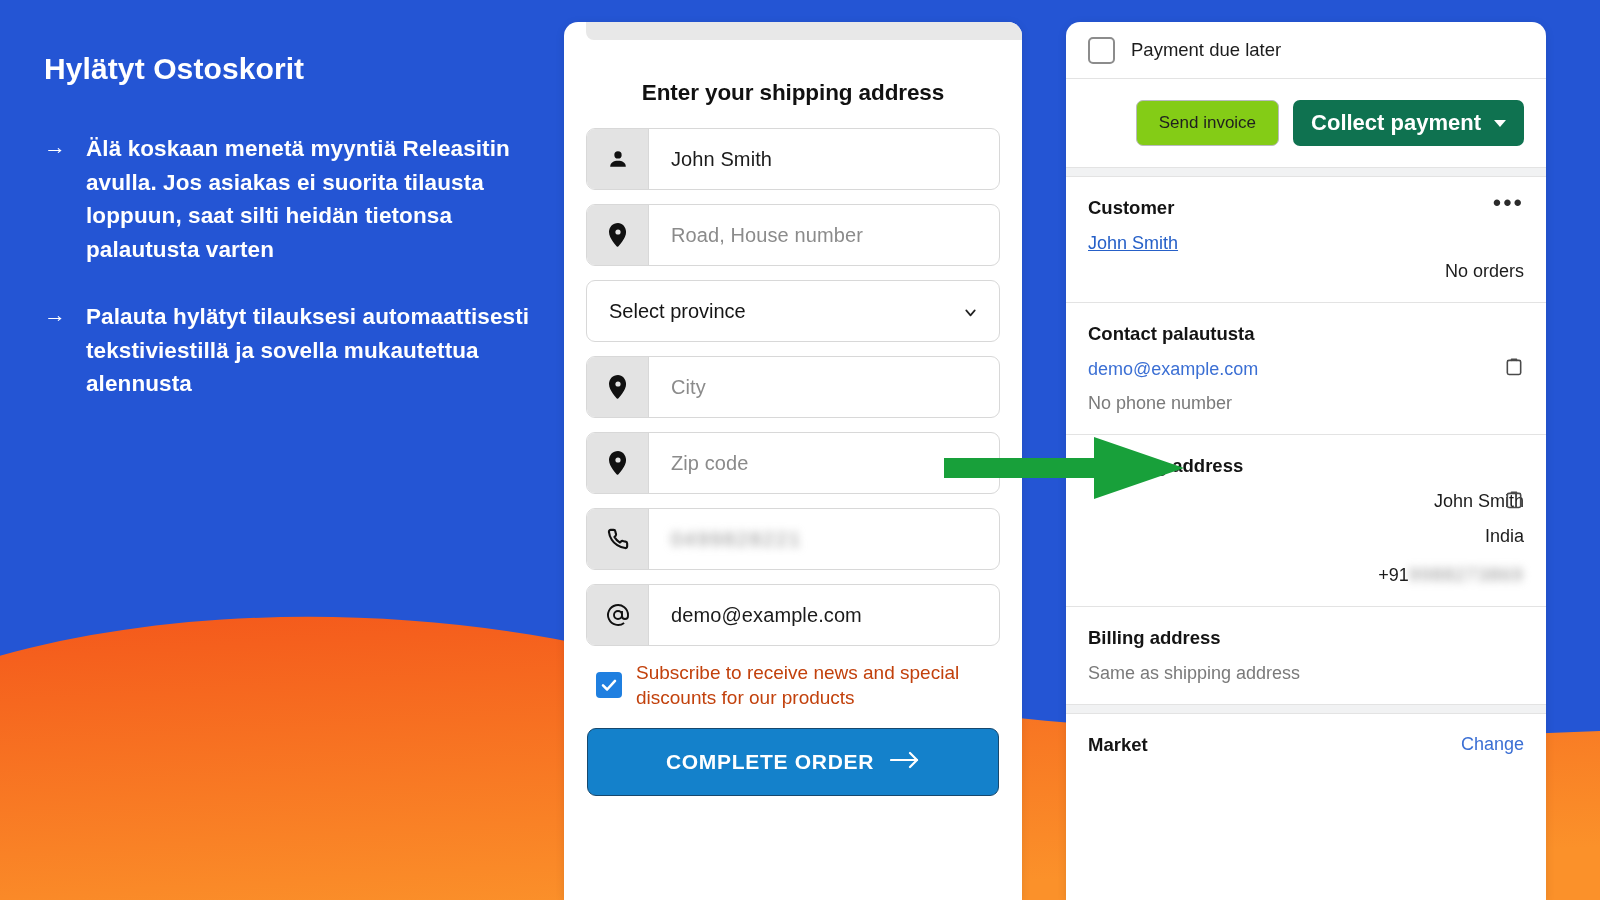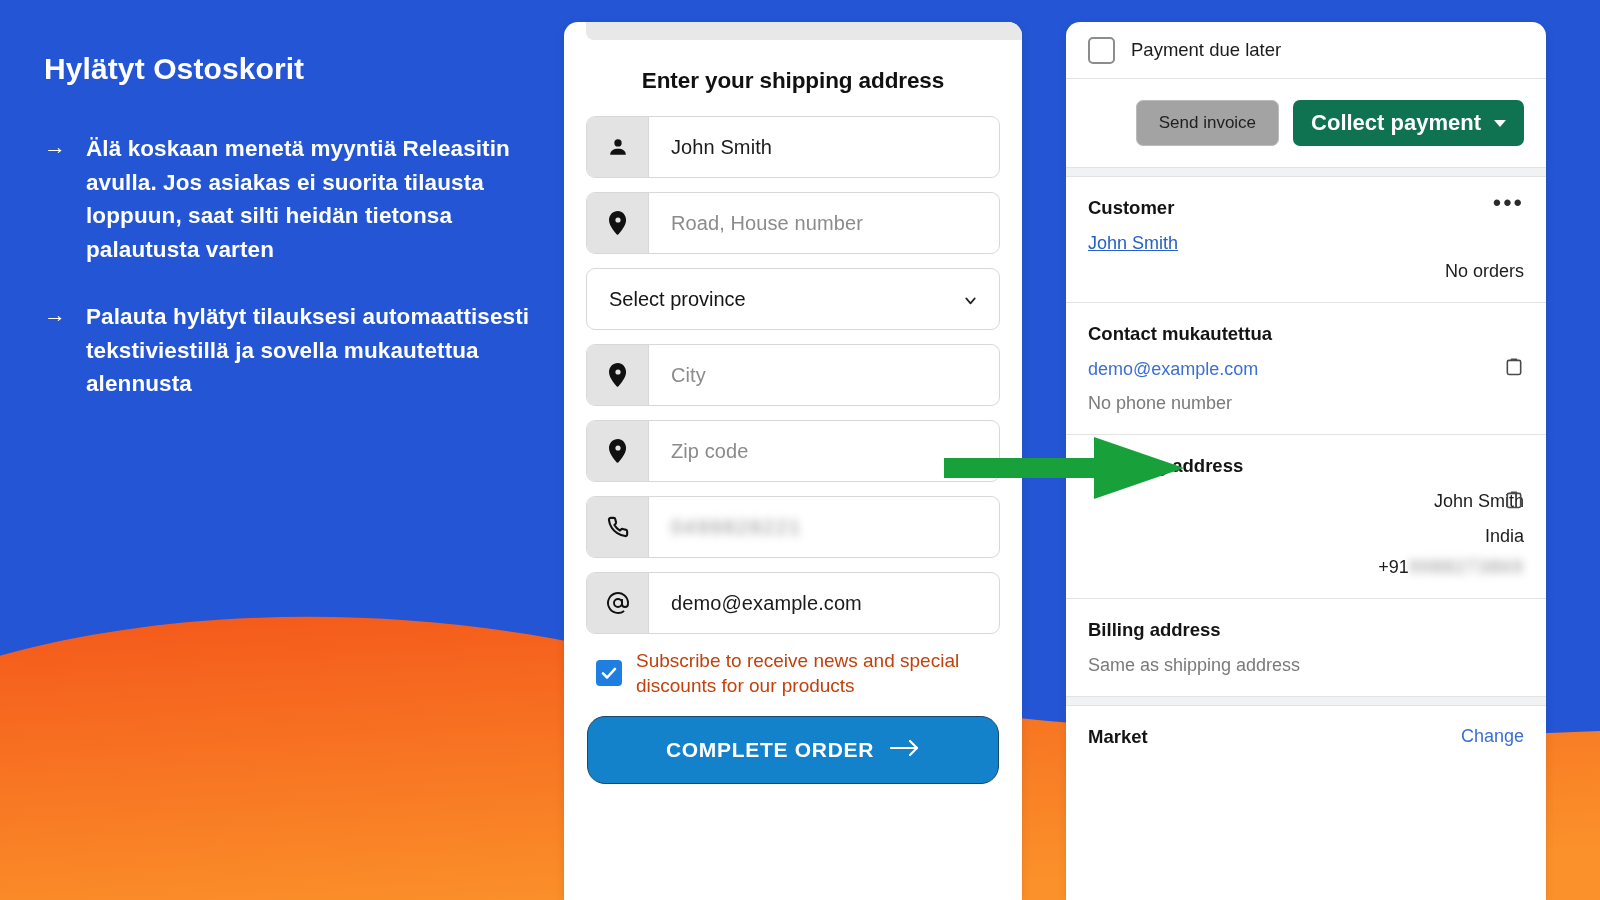--- a/index.html
+++ b/index.html
@@ -64,21 +64,21 @@
     overflow: hidden;
     box-shadow: 0 2px 10px rgba(0,0,0,0.10);
   }
   #checkout-topbar {
     position: absolute;
     left: 22px; right: -10px; top: 0;
     height: 18px;
     background: #e8e8e8;
     border-radius: 0 0 8px 8px;
   }
-  #checkout-inner { padding: 46px 22px 0 22px; }
+  #checkout-inner { padding: 46px 22px 0 22px; margin-top: 12px; }
   #checkout h2 {
     text-align: center;
     font-size: 22.5px;
     font-weight: 700;
     color: #111;
     margin-bottom: 22px;
     letter-spacing: -0.1px;
   }
 
   .field {
@@ -145,21 +145,21 @@
     font-size: 19px;
     color: #c2410c;
     line-height: 25px;
   }
 
   #complete-order {
     margin: 0 1px;
     height: 68px;
     background: #1481cb;
     border: 1.5px solid #17486d;
-    border-radius: 18px;
+    border-radius: 9px;
     color: #fff;
     font-size: 21px;
     font-weight: 700;
     letter-spacing: 0.7px;
     display: flex; align-items: center; justify-content: center;
     gap: 16px;
     cursor: pointer;
   }
 
   
@@ -193,21 +193,21 @@
   #pay-actions {
     display: flex; justify-content: flex-end; align-items: center;
     gap: 14px;
     height: 88px;
     padding-right: 22px;
   }
   #send-invoice {
     height: 46px; padding: 0 22px;
     border: 1px solid #b9bbbd;
     border-radius: 7px;
-    background: #a3a3a3;
+    background: #84cc16;
     font-size: 17px; color: #1f1f1f; font-weight: 400;
     display: flex; align-items: center;
     cursor: pointer;
   }
   #collect-payment {
     height: 46px; padding: 8px 18px;
     border: none;
     border-radius: 7px;
     background: #0f7250;
     color: #fff;
@@ -402,21 +402,21 @@
       <h3>Customer</h3>
       <span class="dots">•••</span>
     </div>
     <a class="link">John Smith</a>
     <div class="body-txt line">No orders</div>
   </div>
 
   <div class="arow-sep"></div>
 
   <div class="sec sec-rel">
-    <h3>Contact mukautettua</h3>
+    <h3>Contact palautusta</h3>
     <span class="clip" style="top:54px">
       <svg viewBox="0 0 24 24" fill="none" stroke="#4a4a4a" stroke-width="1.9" stroke-linecap="round" stroke-linejoin="round">
           <rect x="4" y="4" width="16" height="17" rx="2"></rect>
           <path d="M9 4V2.6h6V4"></path>
         </svg>
     </span>
     <div><a class="link-plain">demo@example.com</a></div>
     <div class="muted line" style="margin-top:13px">No phone number</div>
   </div>
 
@@ -425,21 +425,21 @@
   <div class="sec sec-rel">
     <h3>Shipping address</h3>
     <span class="clip" style="top:55px">
       <svg viewBox="0 0 24 24" fill="none" stroke="#4a4a4a" stroke-width="1.9" stroke-linecap="round" stroke-linejoin="round">
           <rect x="4" y="4" width="16" height="17" rx="2"></rect>
           <path d="M9 4V2.6h6V4"></path>
         </svg>
     </span>
     <div class="body-txt">John Smith</div>
     <div class="body-txt" style="margin-top:14px">India</div>
-    <div class="body-txt" style="margin-top:10px">
+    <div class="body-txt" style="margin-top:18px">
       <span>+91</span><span class="blur-txt">9988273869</span>
     </div>
   </div>
 
   <div class="arow-sep"></div>
 
   <div class="sec">
     <h3>Billing address</h3>
     <div class="muted">Same as shipping address</div>
   </div>

